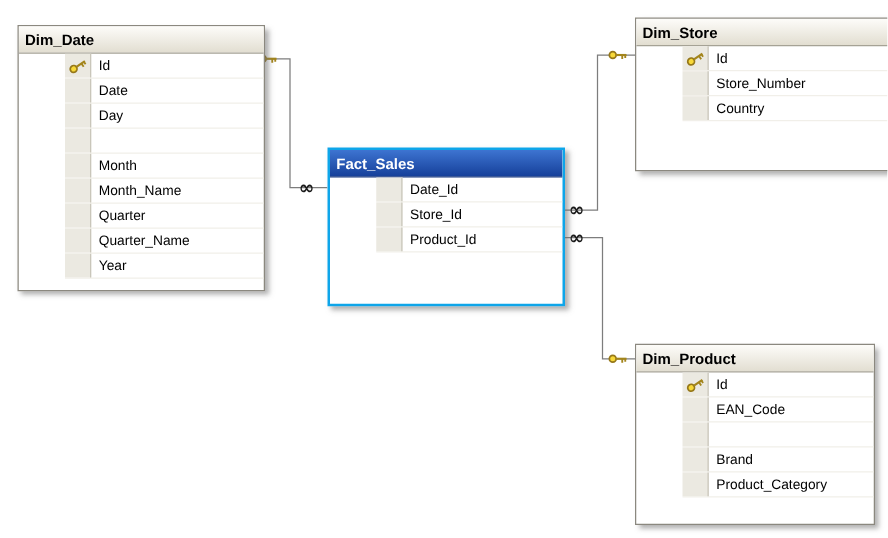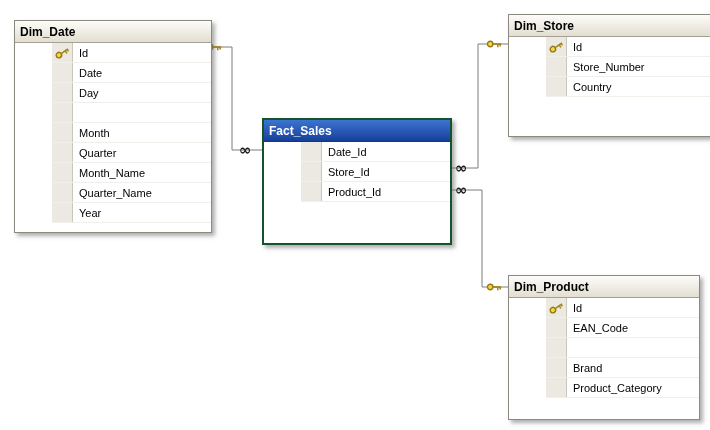--- a/index.html
+++ b/index.html
@@ -17,21 +17,21 @@
   .connectors { position: absolute; left: 0; top: 0; }
   .connectors polyline { fill: none; stroke: #7d7d7d; stroke-width: 1; }
 
   .table {
     position: absolute;
     background: #ffffff;
     border: 1px solid #8b887f;
     box-shadow: 3px 3px 4px rgba(110,110,110,0.55);
     overflow: hidden;
   }
-  .table.selected { border: 2px solid #14532d; }
+  .table.selected { border: 2px solid #0ea5e9; }
 
   .tbl-header {
     height: 22px;
     display: flex;
     align-items: center;
     padding: 0 5px;
     font-size: 12px;
     font-weight: bold;
     color: #000000;
     background: linear-gradient(to bottom, #fdfcf9, #e2ded1);
@@ -145,25 +145,25 @@
         </div>
         <div class="tbl-row">
           <div class="icon-cell"></div>
         </div>
         <div class="tbl-row">
           <div class="icon-cell"></div>
           <div class="name-cell">Month</div>
         </div>
         <div class="tbl-row">
           <div class="icon-cell"></div>
+          <div class="name-cell">Month_Name</div>
+        </div>
+        <div class="tbl-row">
+          <div class="icon-cell"></div>
           <div class="name-cell">Quarter</div>
-        </div>
-        <div class="tbl-row">
-          <div class="icon-cell"></div>
-          <div class="name-cell">Month_Name</div>
         </div>
         <div class="tbl-row">
           <div class="icon-cell"></div>
           <div class="name-cell">Quarter_Name</div>
         </div>
         <div class="tbl-row">
           <div class="icon-cell"></div>
           <div class="name-cell">Year</div>
         </div>
       </div>

